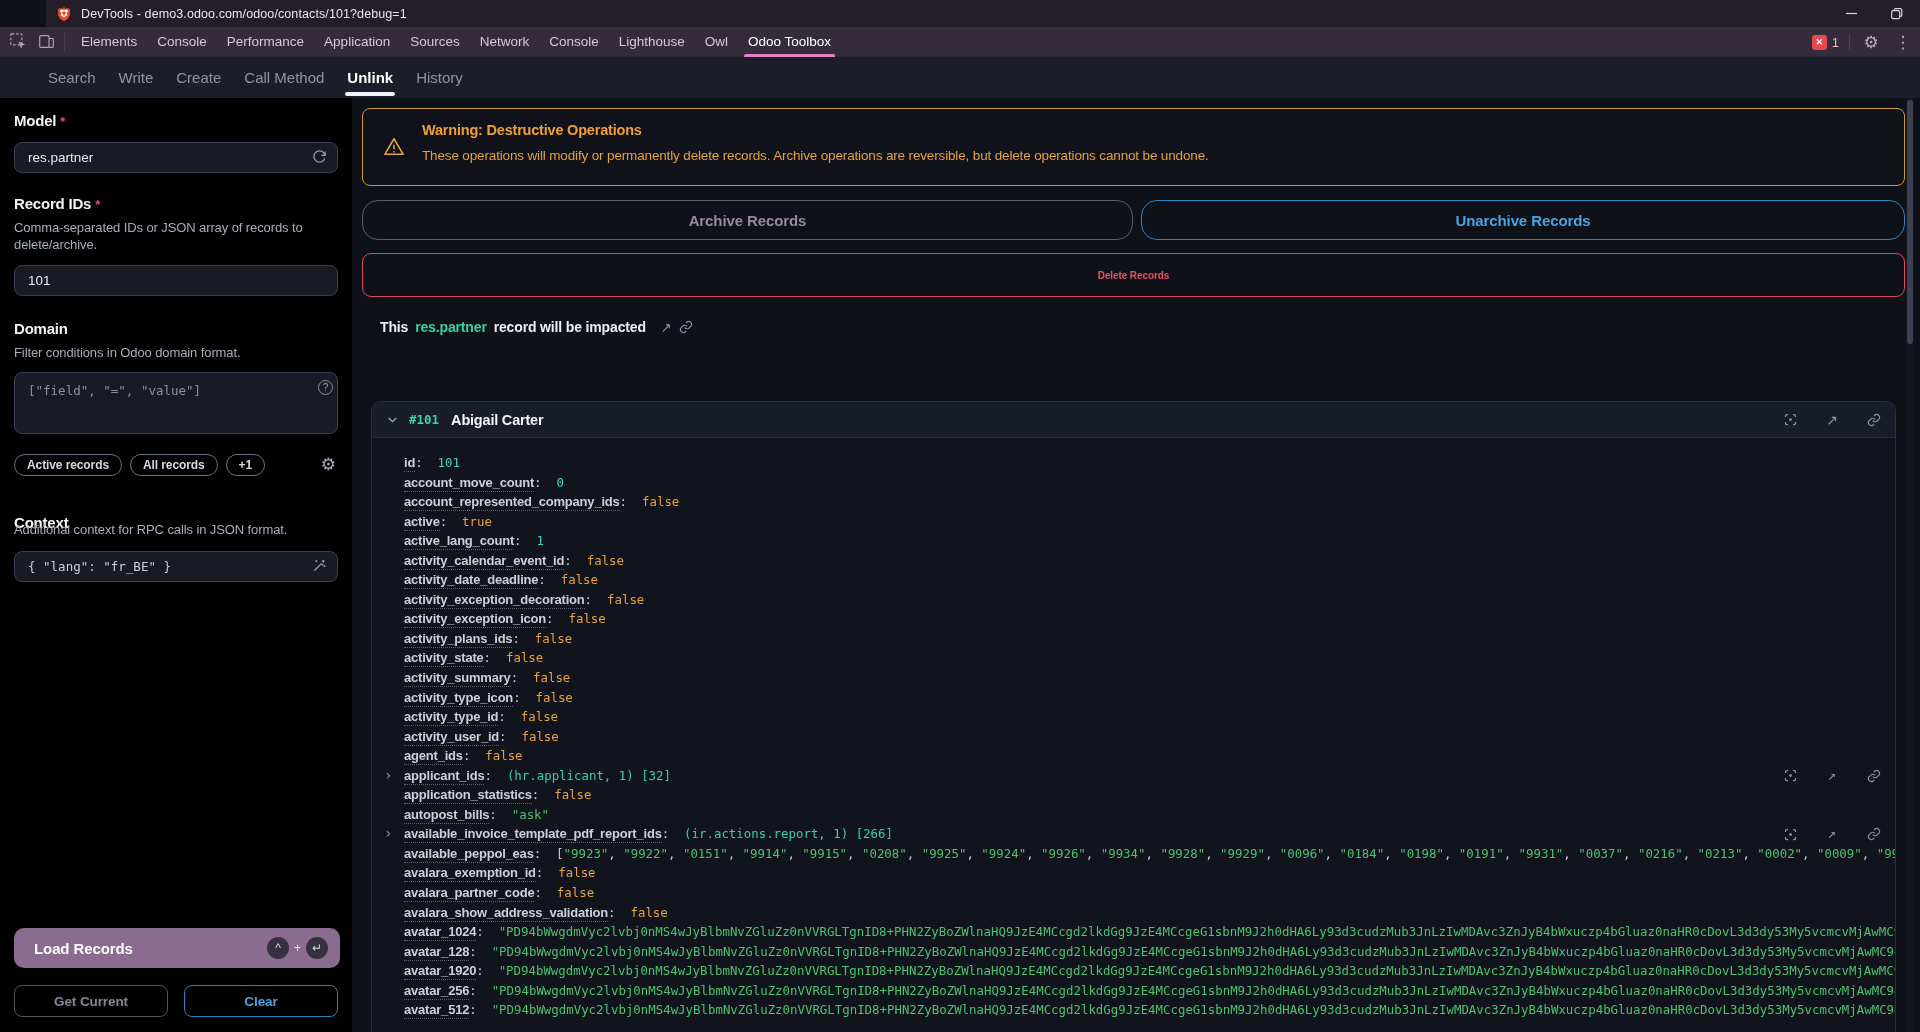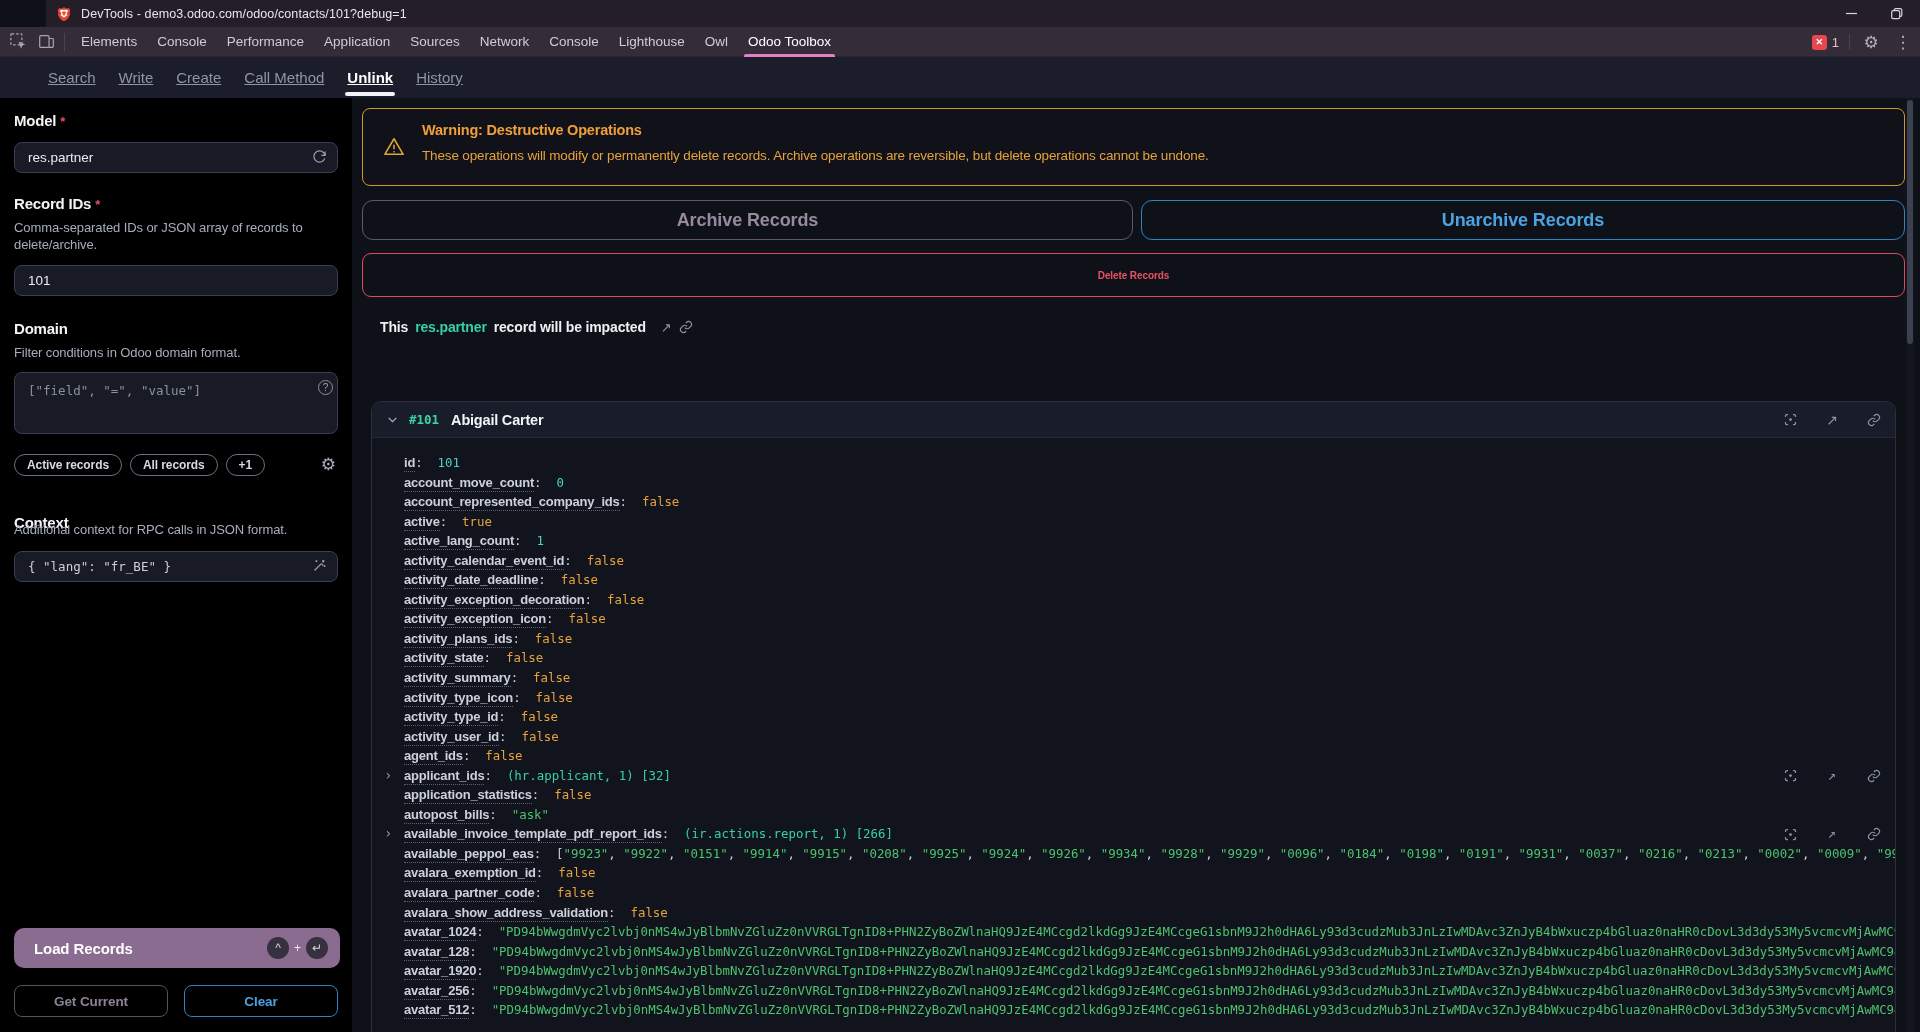--- a/index.html
+++ b/index.html
@@ -30,21 +30,21 @@
   .err-icon { width:15px; height:15px; background:#e5484d; border-radius:3px; color:#fff;
     font-size:9px; display:flex; align-items:center; justify-content:center; font-weight:bold; }
   .err-count { color:#f2bcc6; font-size:13px; }
   .tb-div { width:1px; height:16px; background:#4a434f; }
   .glyph-btn { color:#b4adba; font-size:17px; width:22px; text-align:center; }
 
   
   #subnav { position:absolute; left:0; top:57px; width:1920px; height:41px;
     background:#1b1e2a; display:flex; align-items:stretch; padding-left:37px; }
   .sn-tab { position:relative; display:flex; align-items:center; padding:0 11px; margin-right:1px;
-    color:#8e95a6; font-size:15px;text-decoration:underline; }
+    color:#8e95a6; font-size:15px; }
   .sn-tab.active { color:#ffffff; font-weight:bold; }
   .sn-tab.active::after { content:""; position:absolute; left:9px; right:9px; bottom:2px; height:4px;
     background:#f2f3f7; border-radius:3px; }
 
   
   #sidebar { position:absolute; left:0; top:98px; width:352px; height:934px; background:#000000; }
   .fld-label { position:absolute; left:14px; color:#f2f4f8; font-size:15px; font-weight:bold; letter-spacing:-0.2px; }
   .req { color:#e8516a; margin-left:4px; font-size:13px; }
   .fld-desc { position:absolute; left:14px; right:12px; color:#a6adbd; font-size:13px; line-height:16.5px; letter-spacing:-0.1px; }
   .side-input { position:absolute; left:14px; width:324px; height:31px; background:#181a25;
@@ -77,21 +77,21 @@
 
   
   #main { position:absolute; left:352px; top:98px; width:1568px; height:934px; background:#0f1119; }
   #warning-box { position:absolute; left:10px; top:10px; width:1543px; height:78px;
     border:1px solid #cc9a26; border-radius:8px; background:#101119; display:flex; padding:0 20px; }
   .warn-tri { margin-top:27px; color:#e0a437; }
   .warn-txt { margin:13px 0 0 17px; }
   #warning-title { color:#f0a03a; font-size:14.5px; font-weight:bold; letter-spacing:-0.2px; }
   #warning-body { color:#e6a23c; font-size:13.5px; margin-top:10px; letter-spacing:-0.15px; }
   .btn-row { position:absolute; left:10px; top:102px; width:1543px; height:40px; display:flex; gap:8px; }
-  .big-btn { border-radius:11px; background:transparent; font-size:18px; font-weight:bold;
+  .big-btn { border-radius:16px; background:transparent; font-size:15px; font-weight:bold;
     display:flex; align-items:center; justify-content:center; letter-spacing:-0.1px; }
   #archive-btn { width:771px; border:1px solid #635868; color:#968a9e; }
   #unarchive-btn { flex:1; border:1px solid #2e84bf; color:#4aa3e2; }
   #delete-btn { position:absolute; left:10px; top:155px; width:1543px; height:44px;
     border:1px solid #e0485c; border-radius:9px; background:transparent; color:#ea5064;
     font-size:10px; font-weight:bold; letter-spacing:-0.1px; }
   #impact-line { position:absolute; left:28px; top:221px; display:flex; align-items:center; gap:7px;
     color:#eef0f5; font-size:14px; font-weight:bold; letter-spacing:-0.15px; }
   #impact-line .model-ref { color:#36d2a5; }
   #impact-line .mini-icon { color:#8e95a6; font-weight:normal; }

